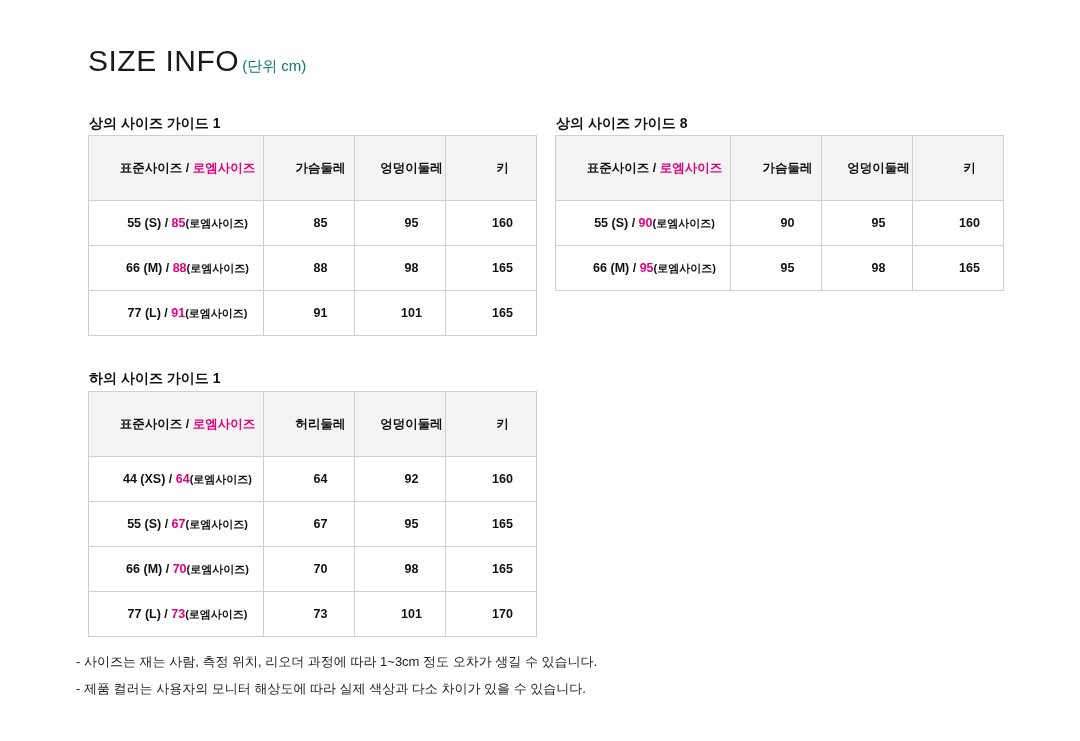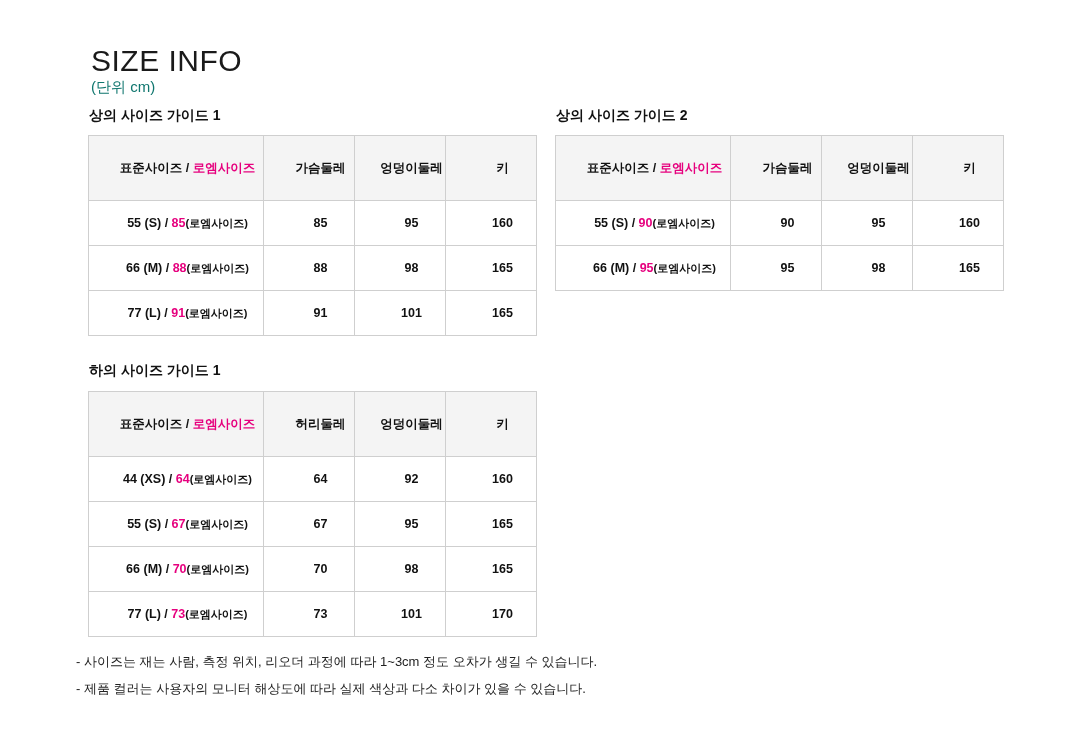--- a/index.html
+++ b/index.html
@@ -21,41 +21,41 @@
     height: 741px;
   }
 
   
   .title-row {
     position: absolute;
     left: 88px;
     top: 44px;
     display: flex;
     align-items: baseline;
-    flex-direction: column;
   }
   .title-main {
     font-size: 30px;
     font-weight: 400;
     letter-spacing: 0.5px;
     color: #1a1a1a;
   }
   .title-sub {
     font-size: 15px;
     font-weight: 400;
     color: #0f766e;
     margin-left: 3px;
   }
 
   
   .section-heading {
     position: absolute;
     font-size: 14px;
     font-weight: bold;
     color: #111111;
+    margin-top: 8px;
   }
   #heading-top1 { left: 89px; top: 107px; }
   #heading-top2 { left: 556px; top: 107px; }
   #heading-bottom1 { left: 89px; top: 362px; }
 
   
   table.size-table {
     position: absolute;
     border-collapse: collapse;
     table-layout: fixed;
@@ -164,21 +164,21 @@
       </tr>
       <tr>
         <td><span>77 (L) / </span><span class="pink">91</span><span class="small-note">(로엠사이즈)</span></td>
         <td>91</td>
         <td>101</td>
         <td>165</td>
       </tr>
     </tbody>
   </table>
 
-  <div class="section-heading" id="heading-top2">상의 사이즈 가이드 2</div>
+  <div class="section-heading" id="heading-top2">상의 사이즈 가이드 8</div>
 
   <table class="size-table" id="table-top-2">
     <colgroup>
         <col class="c1">
         <col class="c2">
         <col class="c3">
         <col class="c4">
       </colgroup>
     <thead>
       <tr>

